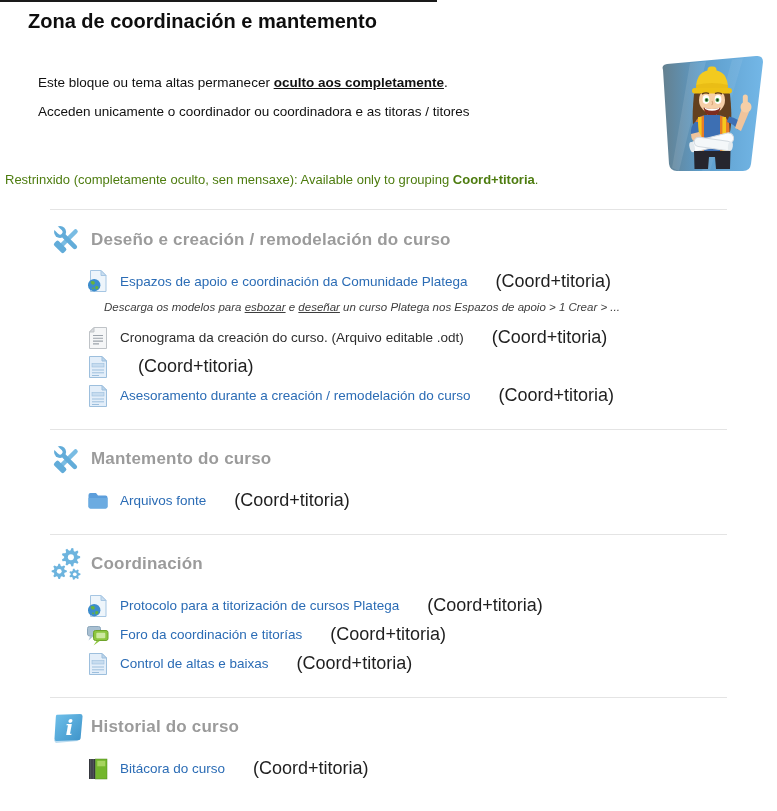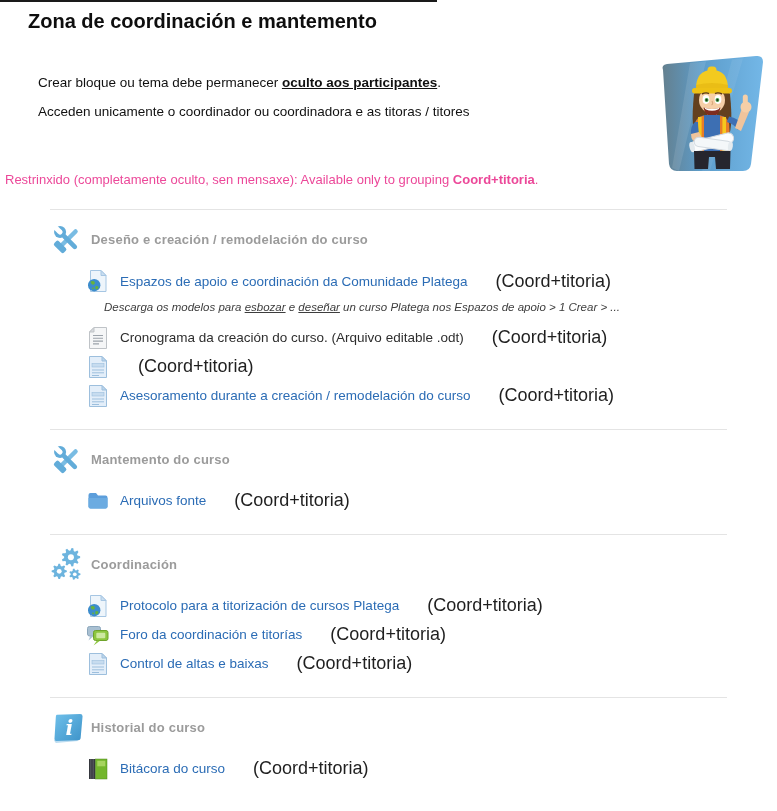--- a/index.html
+++ b/index.html
@@ -7,46 +7,46 @@
     width:777px;height:811px;overflow:hidden;position:relative;
     background:#ffffff;color:#1d1d1d;
     font-family:"Liberation Sans","DejaVu Sans",sans-serif;
   }
   .artifact{position:absolute;top:0;left:0;width:437px;height:2px;background:#1a1a1a;}
   .page-title{margin:10px 0 0 28px;font-size:20px;font-weight:bold;color:#0e0e0e;}
   .intro{margin:40px 0 0 38px;font-size:13.5px;line-height:20px;color:#111;}
   .intro p{margin:0 0 9px 0;}
   .emph{font-weight:bold;text-decoration:underline;}
   .worker{position:absolute;top:38px;right:3px;width:128px;height:142px;}
-  .restriction{margin:50px 0 0 5px;font-size:13px;color:#ec4899;}
+  .restriction{margin:50px 0 0 5px;font-size:13px;color:#4d7c0f;}
   .restriction b{font-weight:bold;}
   .sections{margin:22px 50px 0 50px;}
   .topic{border-top:1px solid #e4e4e4;padding:12px 0 16px 0;}
   .topic-header{display:flex;align-items:center;gap:6px;}
   .t-icon{width:35px;height:35px;flex:0 0 35px;}
   .t-icon svg,.a-icon svg{display:block;}
-  .topic-title{font-size:13px;font-weight:bold;color:#9b9b9b;letter-spacing:.2px;}
+  .topic-title{font-size:17px;font-weight:bold;color:#9b9b9b;letter-spacing:.2px;}
   .items{margin:12px 0 0 36px;}
   .item{display:flex;align-items:center;margin-bottom:5px;min-height:24px;}
   .a-icon{width:24px;height:24px;flex:0 0 24px;}
   .label{margin-left:10px;font-size:13.5px;color:#2b6cb5;text-decoration:none;cursor:pointer;text-align:center;}
   .label.plain{color:#2e2e2e;cursor:pointer;}
   .grouping{margin-left:28px;font-size:18px;color:#1f1f1f;}
   .desc{margin:1px 0 9px 18px;font-size:11.5px;line-height:18.5px;color:#3d3d3d;font-style:italic;}
   .dlink{text-decoration:underline;cursor:pointer;}
 </style>
 </head>
 <body>
 
 <div class="artifact"></div>
 
 <h1 class="page-title">Zona de coordinación e mantemento</h1>
 
 <div class="intro">
-  <p><span>Crear bloque ou tema debe permanecer </span><span class="emph">oculto aos participantes</span><span>.</span></p>
+  <p><span>Este bloque ou tema altas permanecer </span><span class="emph">oculto aos completamente</span><span>.</span></p>
   <p>Acceden unicamente o coordinador ou coordinadora e as titoras / titores</p>
 </div>
 
 <div class="worker">
   <svg width="128" height="142" viewBox="0 0 128 142" xmlns="http://www.w3.org/2000/svg">
     <defs>
       <linearGradient id="wbg" x1="0" y1="0" x2="1" y2="0">
         <stop offset="0" stop-color="#64808f"></stop>
         <stop offset="0.4" stop-color="#5d9dcb"></stop>
         <stop offset="1" stop-color="#73b7e7"></stop>

